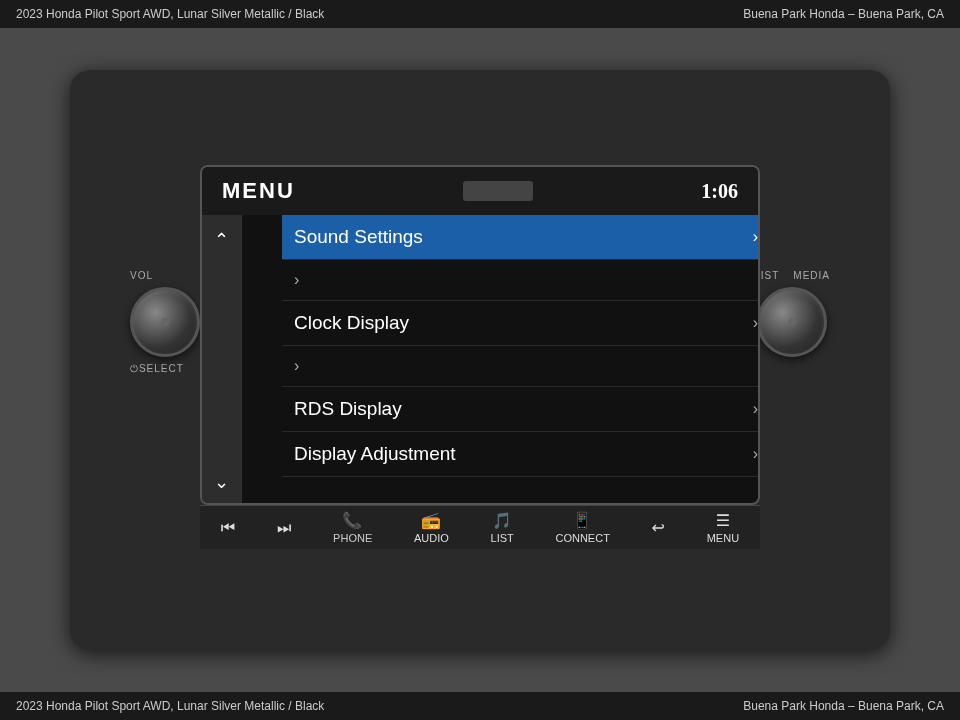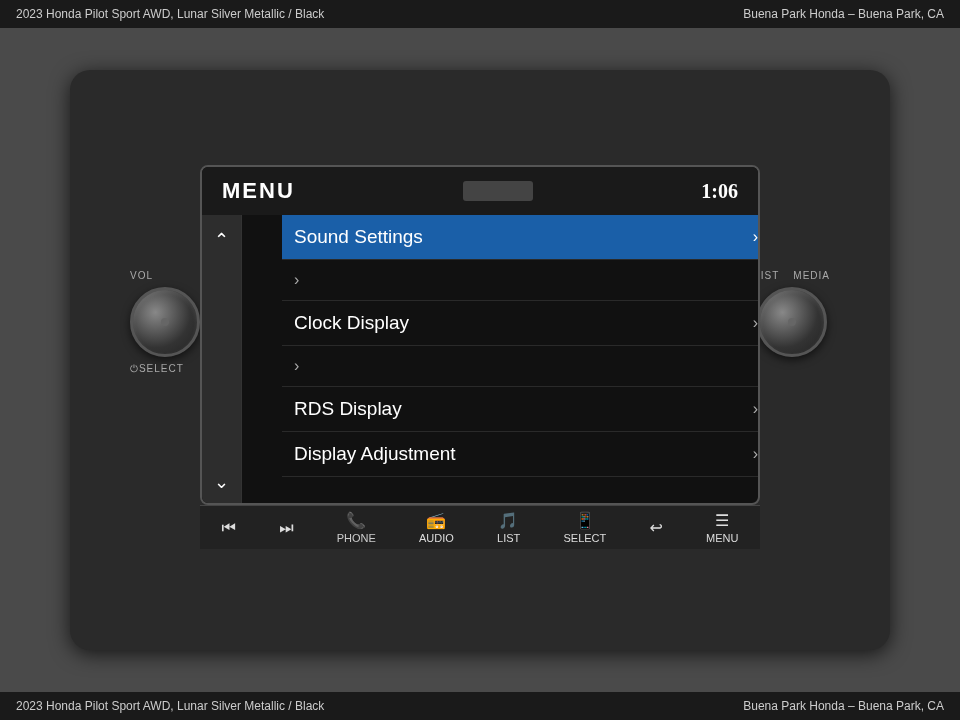--- a/index.html
+++ b/index.html
@@ -328,21 +328,21 @@
       <div class="control-btn">
         <span class="icon">📻</span>
         <span>AUDIO</span>
       </div>
       <div class="control-btn">
         <span class="icon">🎵</span>
         <span>LIST</span>
       </div>
       <div class="control-btn">
         <span class="icon">📱</span>
-        <span>SELECT</span>
+        <span>CONNECT</span>
       </div>
       <div class="control-btn">
         <span class="icon">↩</span>
       </div>
       <div class="control-btn">
         <span class="icon">☰</span>
         <span>MENU</span>
       </div>
     </div>
 

